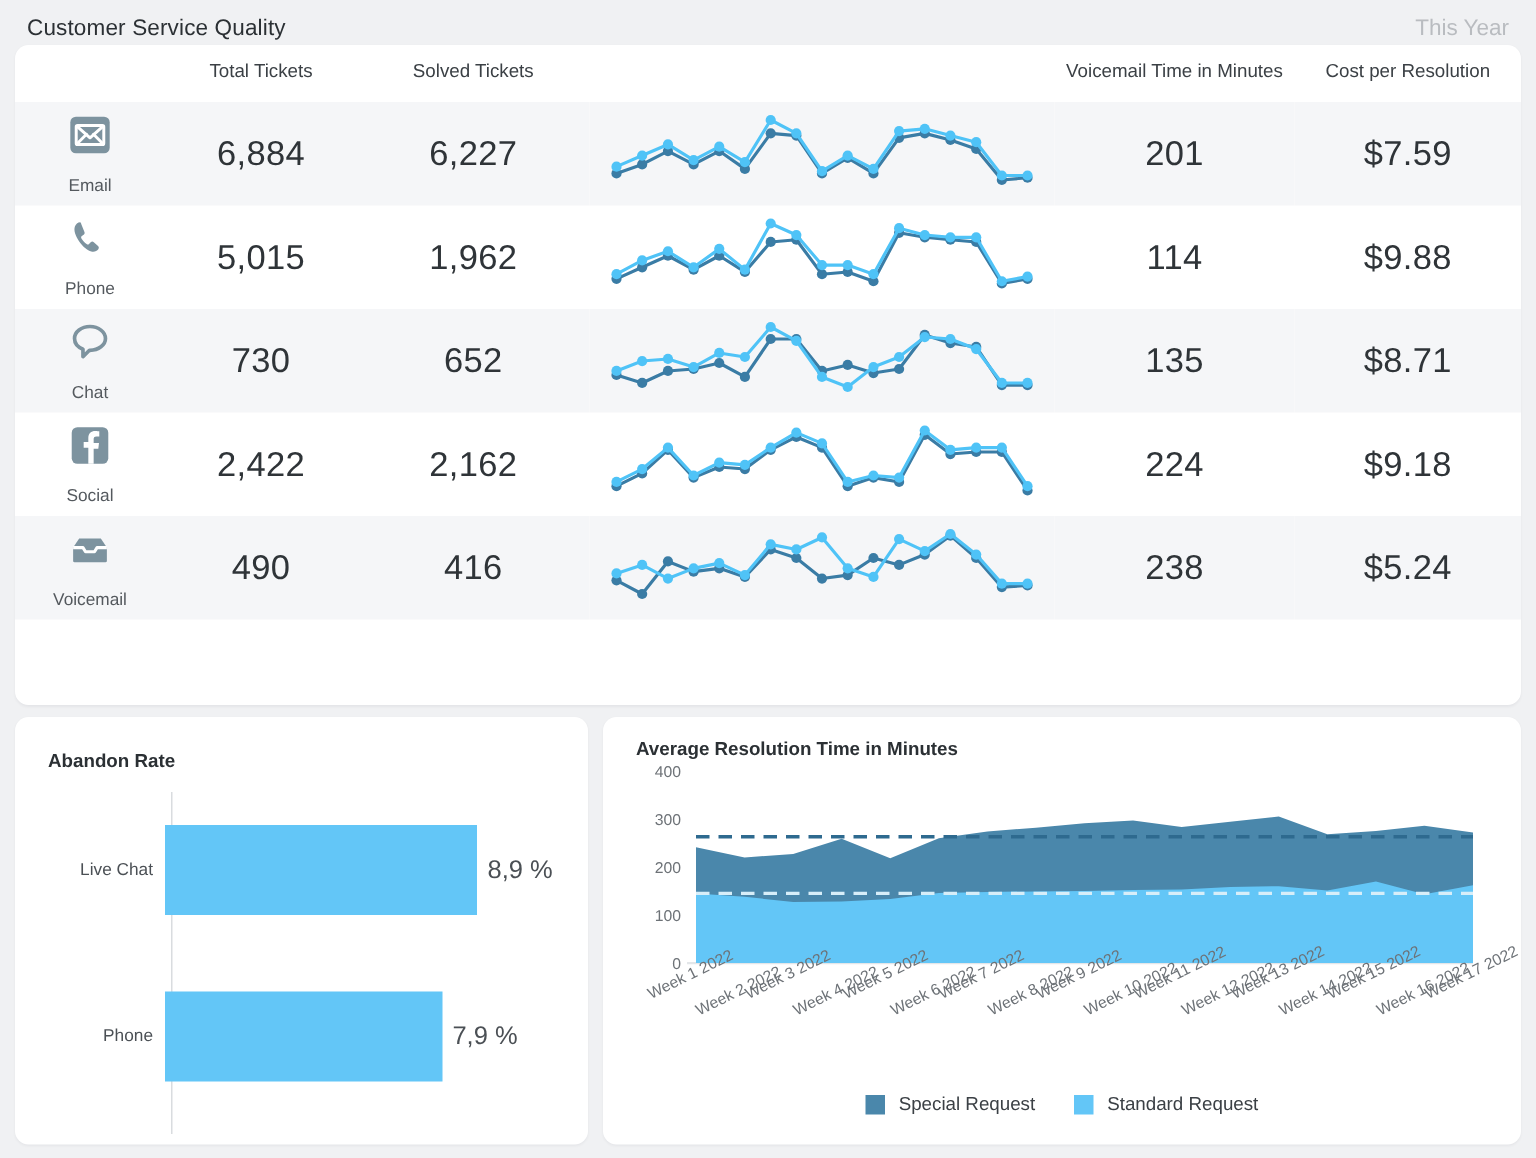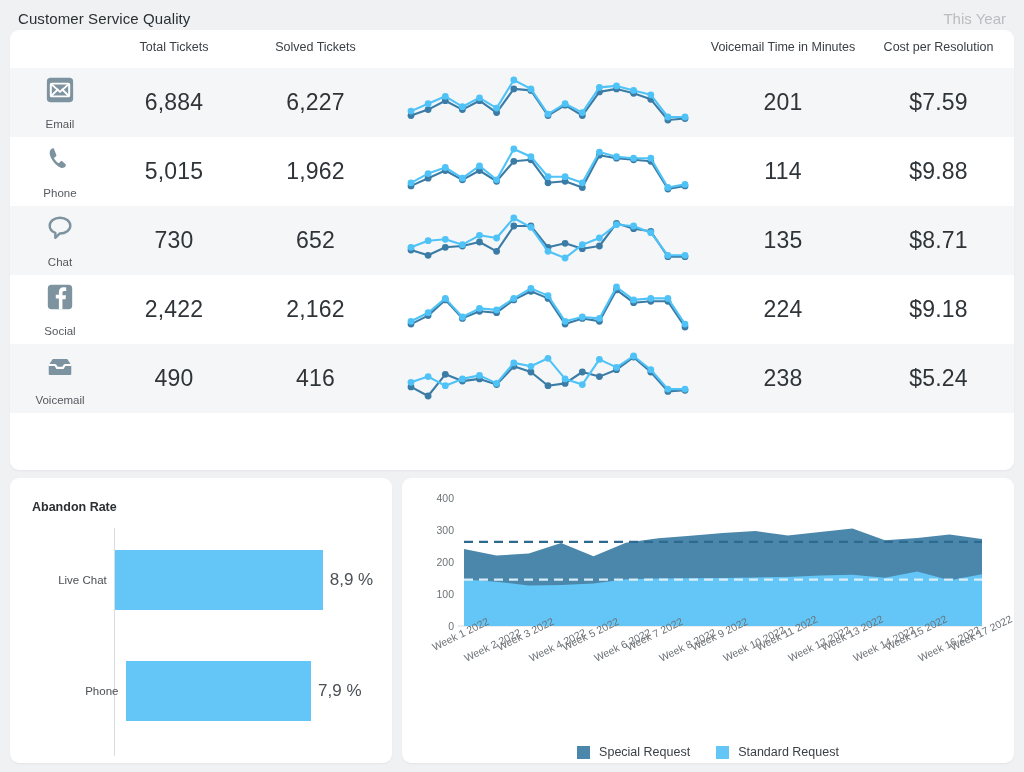--- a/index.html
+++ b/index.html
@@ -92,38 +92,38 @@
     width: 612px; height: 285px;
     padding: 12px 14px;
   }
   .card-title {
     font-size: 12.5px; color: #2b3034; font-weight: 700;
     margin: 2px 0 0 8px;
   }
 
   .abandon-plot { position: relative; width: 354px; height: 238px; margin-top: 6px; }
   .axis-v { position: absolute; left: 90px; top: 8px; width: 1px; height: 228px; background: #d9dcdf; }
-  .bar-row { position: absolute; left: 0; width: 100%; height: 60px; display: flex; align-items: center; justify-content: center; }
+  .bar-row { position: absolute; left: 0; width: 100%; height: 60px; display: flex; align-items: center; }
   .bar-label {
     width: 86px; text-align: right; padding-right: 8px;
     font-size: 11.5px; color: #4b5055;
   }
   .bar-fill { height: 60px; background: #63c6f7; }
   .bar-val { font-size: 17px; color: #4b5055; margin-left: 7px; }
 
   .res-plot { position: relative; width: 584px; height: 180px; margin-top: 2px; }
   .res-svg { position: absolute; left: 0; top: 0; }
   .xlabels { position: absolute; left: 0; top: 146px; width: 584px; height: 70px; }
   .xlab {
     position: absolute; font-size: 10.5px; color: #6d7277;
     transform-origin: left top; transform: rotate(-26deg);
     white-space: nowrap;
   }
   .res-legend {
-    position: absolute; left: 0; right: 0; bottom: 4px;
+    position: absolute; left: 0; right: 0; bottom: 20px;
     display: flex; justify-content: center; gap: 26px; align-items: center;
   }
   .lg-sq { width: 13px; height: 13px; display: block; }
 </style>
 </head>
 <body>
 
 <div class="page">
 
   <div class="dash-header">
@@ -450,20 +450,21 @@
 
       <div class="bar-row" style="top:141px">
         <span class="bar-label">Phone</span>
         <span class="bar-fill" id="bar1" style="width: 184.629px; background: rgb(99, 198, 247);"></span>
         <span class="bar-val">7,9 %</span>
       </div>
     </div>
   </div>
 
   <div class="card res-card">
+    <div class="card-title">Average Resolution Time in Minutes</div>
     <div class="res-plot">
       <svg class="res-svg" id="resSvg" width="584" height="150">
           <text x="38" y="138" text-anchor="end" font-size="10.5" fill="#6d7277" font-family="&quot;Liberation Sans&quot;, sans-serif">0</text>
           <text x="38" y="106" text-anchor="end" font-size="10.5" fill="#6d7277" font-family="&quot;Liberation Sans&quot;, sans-serif">100</text>
           <text x="38" y="74" text-anchor="end" font-size="10.5" fill="#6d7277" font-family="&quot;Liberation Sans&quot;, sans-serif">200</text>
           <text x="38" y="42" text-anchor="end" font-size="10.5" fill="#6d7277" font-family="&quot;Liberation Sans&quot;, sans-serif">300</text>
           <text x="38" y="10" text-anchor="end" font-size="10.5" fill="#6d7277" font-family="&quot;Liberation Sans&quot;, sans-serif">400</text>
           <line x1="42" x2="566" y1="134" y2="134" stroke="#e3e6e9" stroke-width="1.5"></line>
           <path d="M 48 134 L 48.0 56.9 L 80.4 63.6 L 112.8 61.4 L 145.1 51.1 L 177.5 64.2 L 209.9 50.8 L 242.3 46.3 L 274.6 43.8 L 307.0 40.9 L 339.4 39.0 L 371.8 43.4 L 404.1 39.9 L 436.5 36.4 L 468.9 48.2 L 501.3 46.0 L 533.6 42.5 L 566.0 47.0 L 566 134 Z" fill="#4a87ab"></path>
           <path d="M 48 134 L 48.0 87.6 L 80.4 89.8 L 112.8 93.4 L 145.1 93.0 L 177.5 91.4 L 209.9 87.3 L 242.3 86.6 L 274.6 86.3 L 307.0 86.0 L 339.4 85.4 L 371.8 85.0 L 404.1 83.4 L 436.5 82.8 L 468.9 85.7 L 501.3 79.6 L 533.6 88.2 L 566.0 82.2 L 566 134 Z" fill="#63c6f7"></path>

